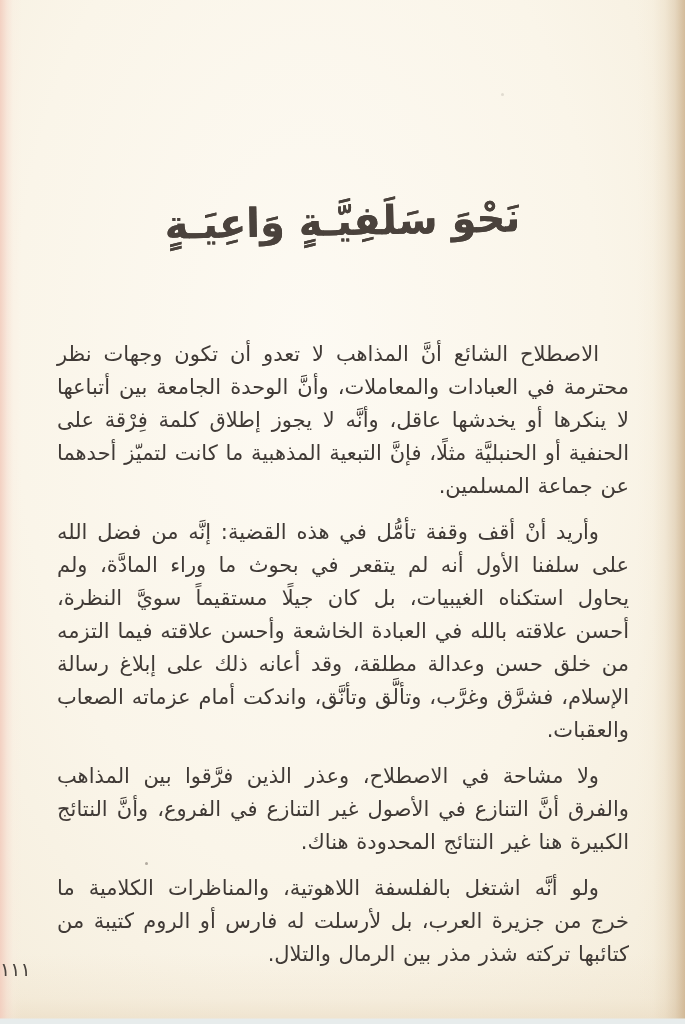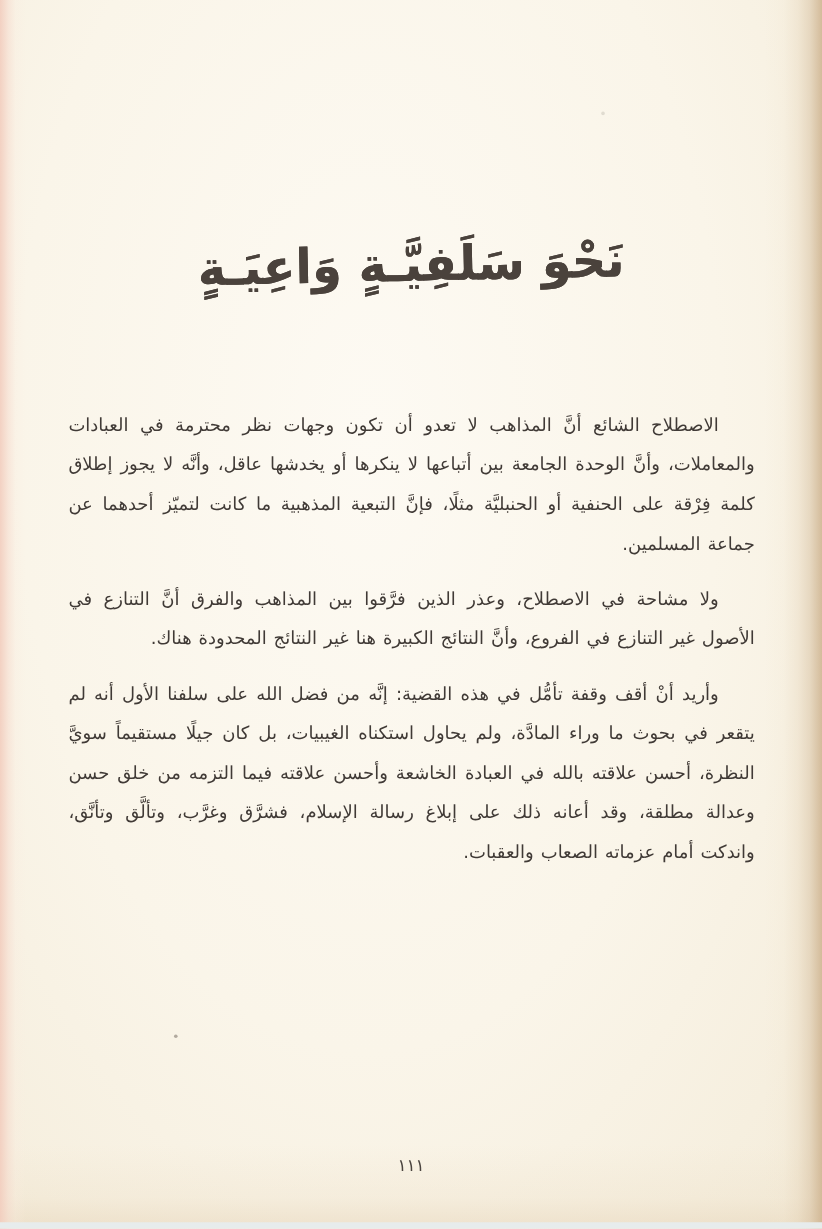--- a/index.html
+++ b/index.html
@@ -51,37 +51,37 @@
     letter-spacing: 1px;
     transform: rotate(-1.2deg);
     text-shadow: 0 0 0.5px #4a423c;
   }
   .body-text {
     position: absolute;
     top: 338px;
     right: 56px;
     width: 572px;
     direction: rtl;
-    font-size: 15px;
+    font-size: 21px;
     line-height: 33px;
     text-align: justify;
     color: #403a36;
   }
   .body-text p {
     margin: 0 0 13px 0;
     text-indent: 30px;
     word-spacing: 1px;
   }
   .page-number {
     position: absolute;
     bottom: 44px;
     left: 0;
     right: 0;
-    text-align: center;
-    font-size: 14px;
+    text-align: left;
+    font-size: 19px;
     letter-spacing: 5px;
     color: #4a443f;
   }
   .speck {
     position: absolute;
     width: 3px;
     height: 3px;
     border-radius: 50%;
     background: rgba(90,80,70,0.45);
   }
@@ -90,22 +90,23 @@
 </style>
 </head>
 <body>
 
 <div class="scan">
 
   <div class="title">نَحْوَ سَلَفِيَّـةٍ وَاعِيَـةٍ</div>
 
   <div class="body-text">
     <p>الاصطلاح الشائع أنَّ المذاهب لا تعدو أن تكون وجهات نظر محترمة في العبادات والمعاملات، وأنَّ الوحدة الجامعة بين أتباعها لا ينكرها أو يخدشها عاقل، وأنَّه لا يجوز إطلاق كلمة فِرْقة على الحنفية أو الحنبليَّة مثلًا، فإنَّ التبعية المذهبية ما كانت لتميّز أحدهما عن جماعة المسلمين.</p>
+    <p>وأريد أنْ أقف وقفة تأمُّل في هذه القضية: إنَّه من فضل الله على سلفنا الأول أنه لم يتقعر في بحوث ما وراء المادَّة، ولم يحاول استكناه الغيبيات، بل كان جيلًا مستقيماً سويَّ النظرة، أحسن علاقته بالله في العبادة الخاشعة وأحسن علاقته فيما التزمه من خلق حسن وعدالة مطلقة، وقد أعانه ذلك على إبلاغ رسالة الإسلام، فشرَّق وغرَّب، وتألَّق وتأنَّق، واندكت أمام عزماته الصعاب والعقبات.</p>
     <p>ولا مشاحة في الاصطلاح، وعذر الذين فرَّقوا بين المذاهب والفرق أنَّ التنازع في الأصول غير التنازع في الفروع، وأنَّ النتائج الكبيرة هنا غير النتائج المحدودة هناك.</p>
-    <p>وأريد أنْ أقف وقفة تأمُّل في هذه القضية: إنَّه من فضل الله على سلفنا الأول أنه لم يتقعر في بحوث ما وراء المادَّة، ولم يحاول استكناه الغيبيات، بل كان جيلًا مستقيماً سويَّ النظرة، أحسن علاقته بالله في العبادة الخاشعة وأحسن علاقته فيما التزمه من خلق حسن وعدالة مطلقة، وقد أعانه ذلك على إبلاغ رسالة الإسلام، فشرَّق وغرَّب، وتألَّق وتأنَّق، واندكت أمام عزماته الصعاب والعقبات.</p>
+    <p>ولو أنَّه اشتغل بالفلسفة اللاهوتية، والمناظرات الكلامية ما خرج من جزيرة العرب، بل لأرسلت له فارس أو الروم كتيبة من كتائبها تركته شذر مذر بين الرمال والتلال.</p>
   </div>
 
   <div class="page-number">١١١</div>
 
   <div class="speck speck-1"></div>
   <div class="speck speck-2"></div>
 
 </div>
 
 </body></html>

